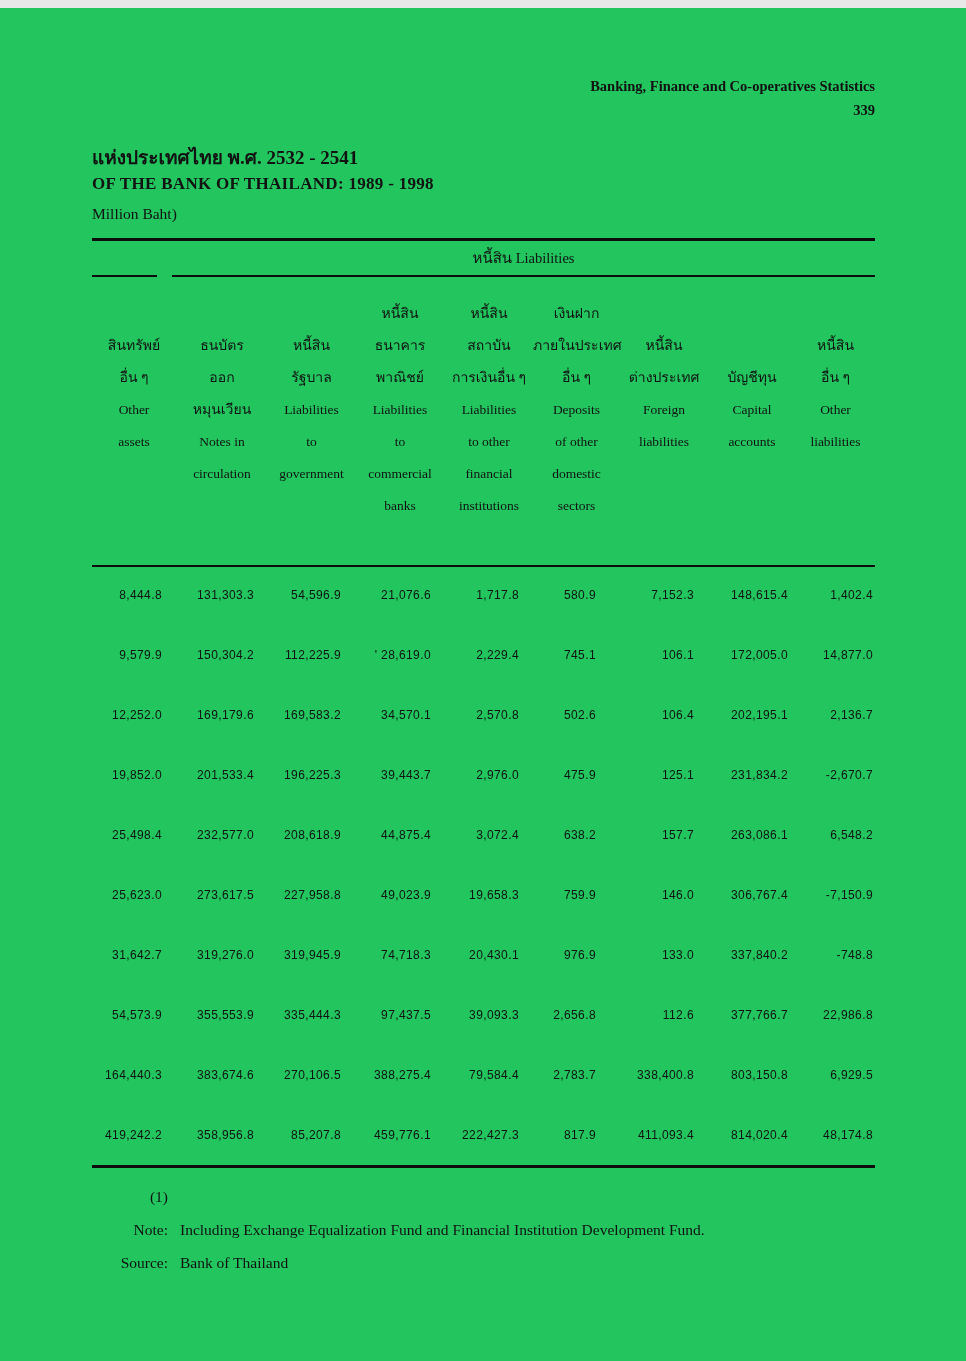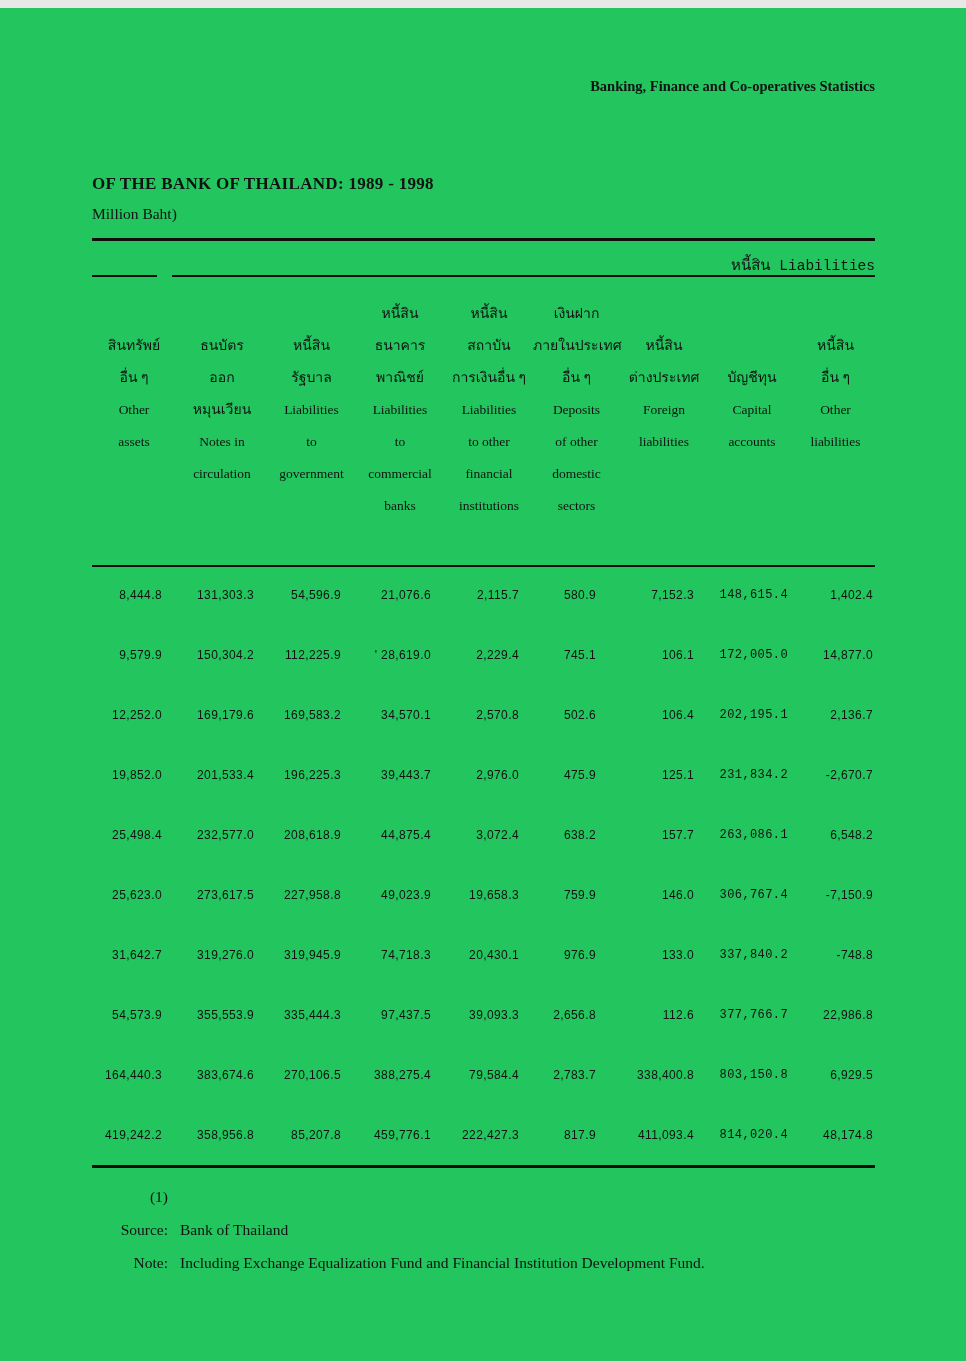--- a/index.html
+++ b/index.html
@@ -11,57 +11,59 @@
   .page-header{position:absolute;top:66px;right:91px;text-align:right;
     font-weight:bold;font-size:14.5px;line-height:24px;}
   .title-th{position:absolute;left:92px;top:134px;font-weight:bold;font-size:19px;
     font-family:"Liberation Serif", serif;}
   .title-en{position:absolute;left:92px;top:166px;font-weight:bold;font-size:17px;letter-spacing:.3px;}
   .unit{position:absolute;left:92px;top:197px;font-size:15.5px;}
 
   .table{position:absolute;left:92px;top:230px;width:783px;}
   .rule{position:absolute;background:#0d0d0d;}
   .top-rule{left:0;top:0;width:783px;height:3px;}
-  .group-header{position:absolute;left:80px;top:15px;width:703px;text-align:right;
-    font-size:14.5px;white-space:nowrap;font-family:Liberation Mono, monospace;}
+  .group-header{position:absolute;left:80px;top:8px;width:703px;text-align:center;
+    font-size:14.5px;white-space:nowrap;}
   .group-header .th{font-size:15px;}
   .seg-left{left:0;top:37px;width:65px;height:2px;}
   .seg-right{left:80px;top:37px;width:703px;height:2px;}
 
   .grid9{display:grid;grid-template-columns:84px 92px 87px 90px 88px 87px 88px 88px 79px;}
   .col-headers{position:absolute;left:0;top:60px;width:783px;
     grid-auto-rows:32px;font-size:13.5px;}
   .col-headers div{text-align:center;white-space:nowrap;line-height:32px;overflow:visible;}
   .col-headers div.th{font-size:14px;}
 
   .data-rows{position:absolute;left:0;top:327px;width:783px;
     grid-auto-rows:60px;font-family:"Liberation Sans", sans-serif;font-size:12px;}
   .data-rows div{text-align:right;align-self:center;padding-right:14px;white-space:nowrap;
     letter-spacing:.4px;}
   .data-rows div:nth-child(9n+6){padding-right:24px;}
-  .data-rows div:nth-child(9n+8){padding-right:8px;font-family:Liberation Mono, monospace;}
+  .data-rows div:nth-child(9n+8){padding-right:8px;}
   .data-rows div:nth-child(9n){padding-right:2px;}
 
   .mid-rule{left:0;top:327px;width:783px;height:2px;}
   .bottom-rule{left:0;top:927px;width:783px;height:3px;}
 
   .footnotes{position:absolute;left:92px;top:1180px;width:783px;font-size:15.5px;}
   .footnote-row{display:grid;grid-template-columns:76px 1fr;column-gap:12px;height:33px;
     align-items:baseline;}
   .footnote-label{text-align:right;}
 </style>
 </head>
 <body>
 
 <div class="page">
 
   <div class="page-header">
     <div>Banking, Finance and Co-operatives Statistics</div>
+    <div>339</div>
   </div>
 
+  <div class="title-th">แห่งประเทศไทย พ.ศ. 2532 - 2541</div>
   <div class="title-en">OF THE BANK OF THAILAND: 1989 - 1998</div>
   <div class="unit">Million Baht)</div>
 
   <div class="table">
     <div class="rule top-rule"></div>
 
     <div class="group-header">
       <span class="th">หนี้สิน</span>
       <span>Liabilities</span>
     </div>
@@ -135,21 +137,21 @@
         <div></div>
       </div>
 
     <div class="rule mid-rule"></div>
 
     <div class="data-rows grid9">
         <div>8,444.8</div>
         <div>131,303.3</div>
         <div>54,596.9</div>
         <div>21,076.6</div>
-        <div>2,115.7</div>
+        <div>1,717.8</div>
         <div>580.9</div>
         <div>7,152.3</div>
         <div>148,615.4</div>
         <div>1,402.4</div>
         <div>9,579.9</div>
         <div>150,304.2</div>
         <div>112,225.9</div>
         <div>' 28,619.0</div>
         <div>2,229.4</div>
         <div>745.1</div>
@@ -231,22 +233,22 @@
       </div>
 
     <div class="rule bottom-rule"></div>
   </div>
 
   <div class="footnotes">
       <div class="footnote-row">
         <div class="footnote-label">(1)</div>
       </div>
       <div class="footnote-row">
+        <div class="footnote-label">Note:</div>
+        <div>Including Exchange Equalization Fund and Financial Institution Development Fund.</div>
+      </div>
+      <div class="footnote-row">
         <div class="footnote-label">Source:</div>
         <div>Bank of Thailand</div>
       </div>
-      <div class="footnote-row">
-        <div class="footnote-label">Note:</div>
-        <div>Including Exchange Equalization Fund and Financial Institution Development Fund.</div>
-      </div>
     </div>
 
 </div>
 
 </body></html>

